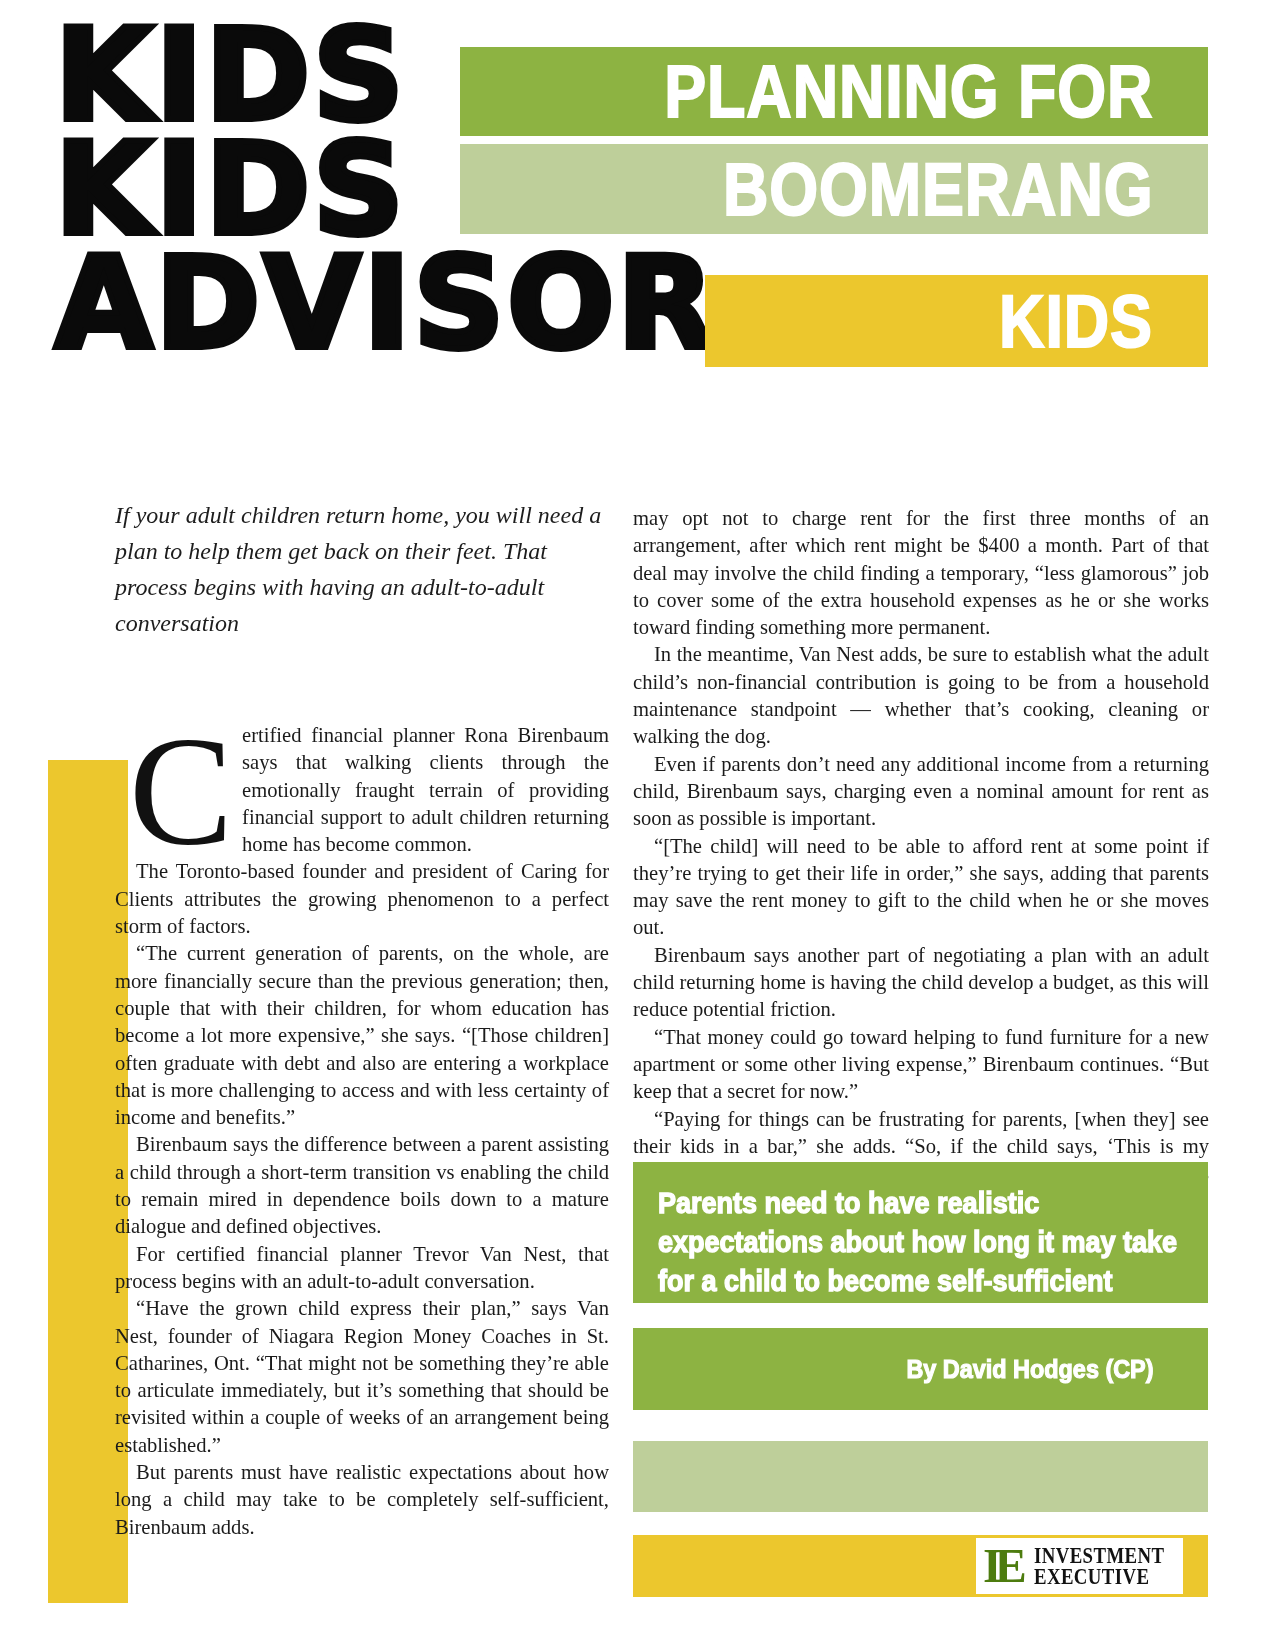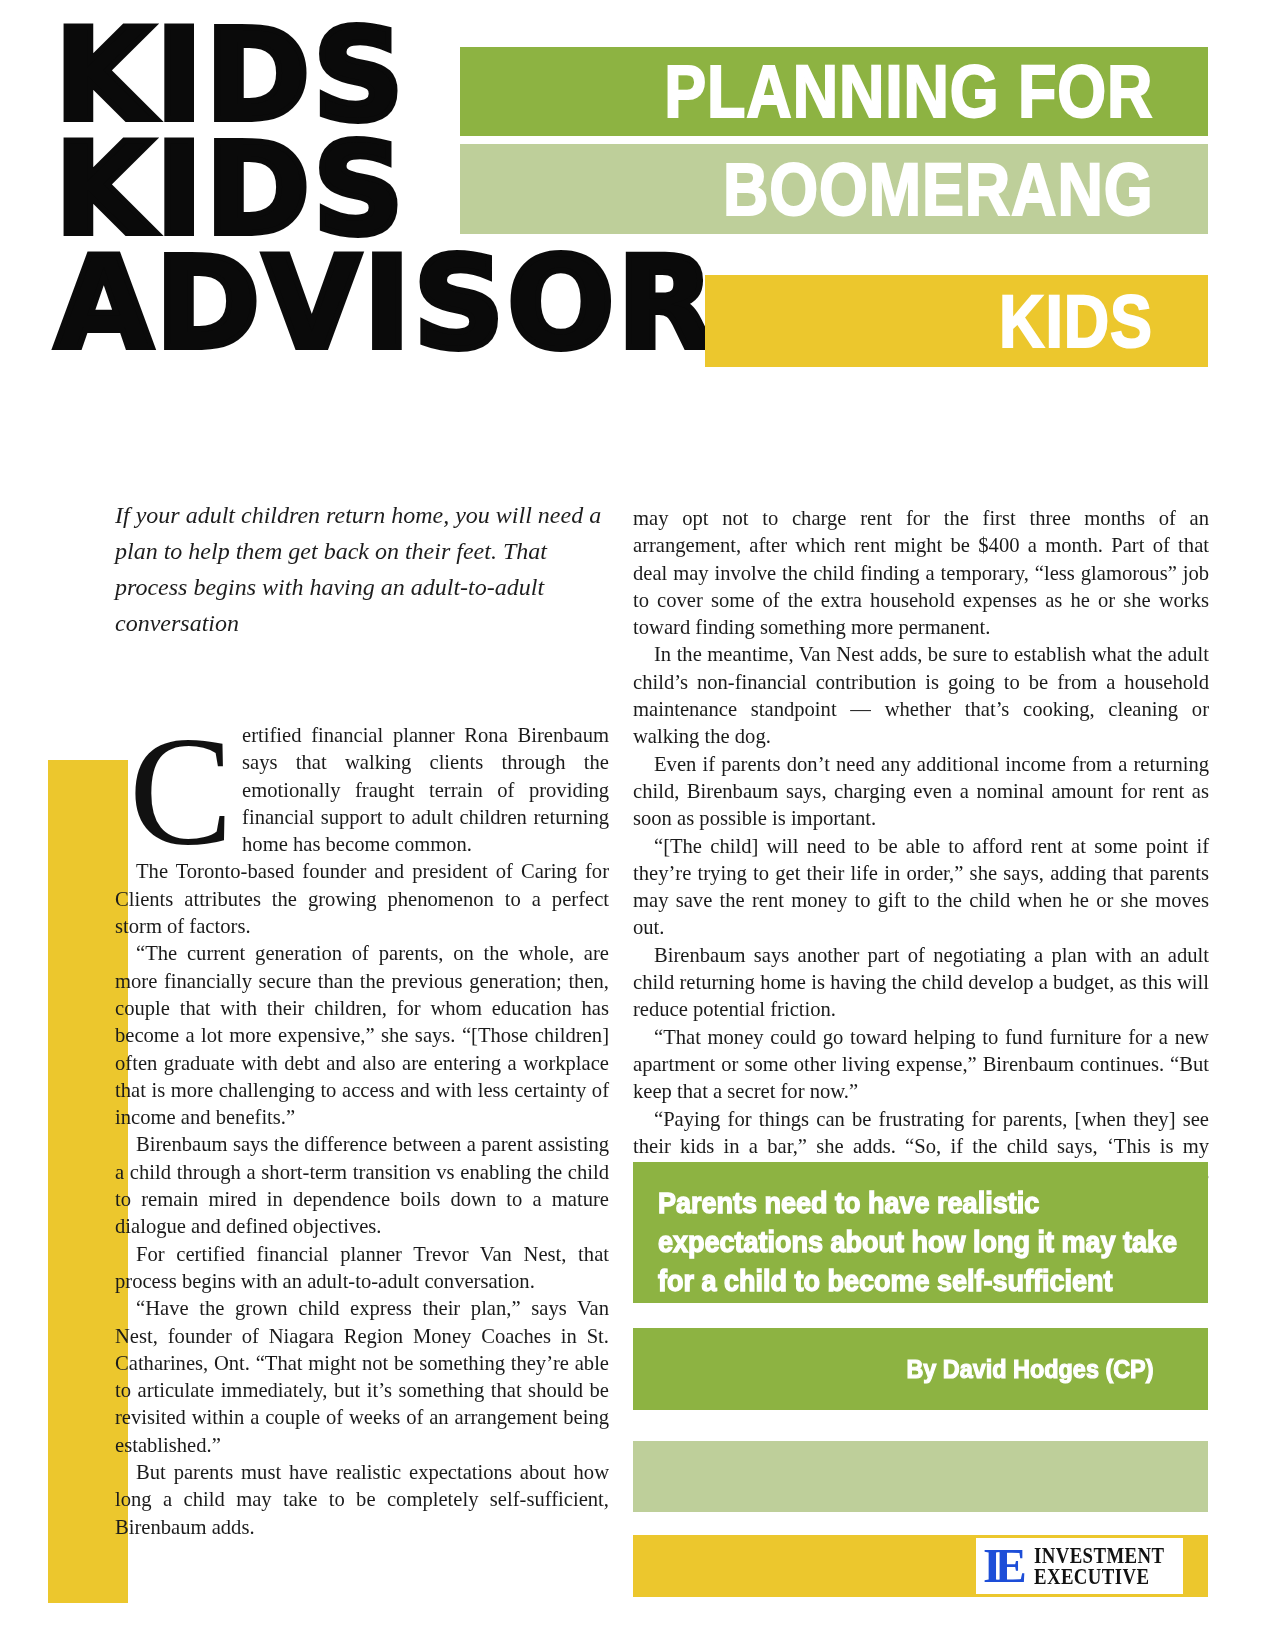--- a/index.html
+++ b/index.html
@@ -68,21 +68,21 @@
     transform:scaleX(0.9);transform-origin:right center;
   }
   .spacer-bar{position:absolute;left:633px;top:1441px;width:575px;height:71px;z-index:2;}
   .logo-bar{position:absolute;left:633px;top:1535px;width:575px;height:62px;z-index:2;}
   .logo-box{
     position:absolute;right:25px;top:3px;width:207px;height:56px;background:#ffffff;
     display:flex;align-items:center;box-sizing:border-box;
   }
   .logo-ie{
     font-family:"Liberation Serif",serif;font-weight:700;font-size:48px;line-height:1;
-    color:#1d4ed8;letter-spacing:-7px;padding-left:7px;
+    color:#4d7c0f;letter-spacing:-7px;padding-left:7px;
   }
   .logo-divider{width:2px;height:44px;background:#c2272d;margin:0 4px 0 10px;}
   .logo-name{
     font-family:"Liberation Serif",serif;font-weight:700;color:#121212;
     font-size:23.5px;line-height:0.9;letter-spacing:0.5px;
     transform:scaleX(0.8);transform-origin:left center;white-space:nowrap;
   }
 </style>
 </head>
 <body>

